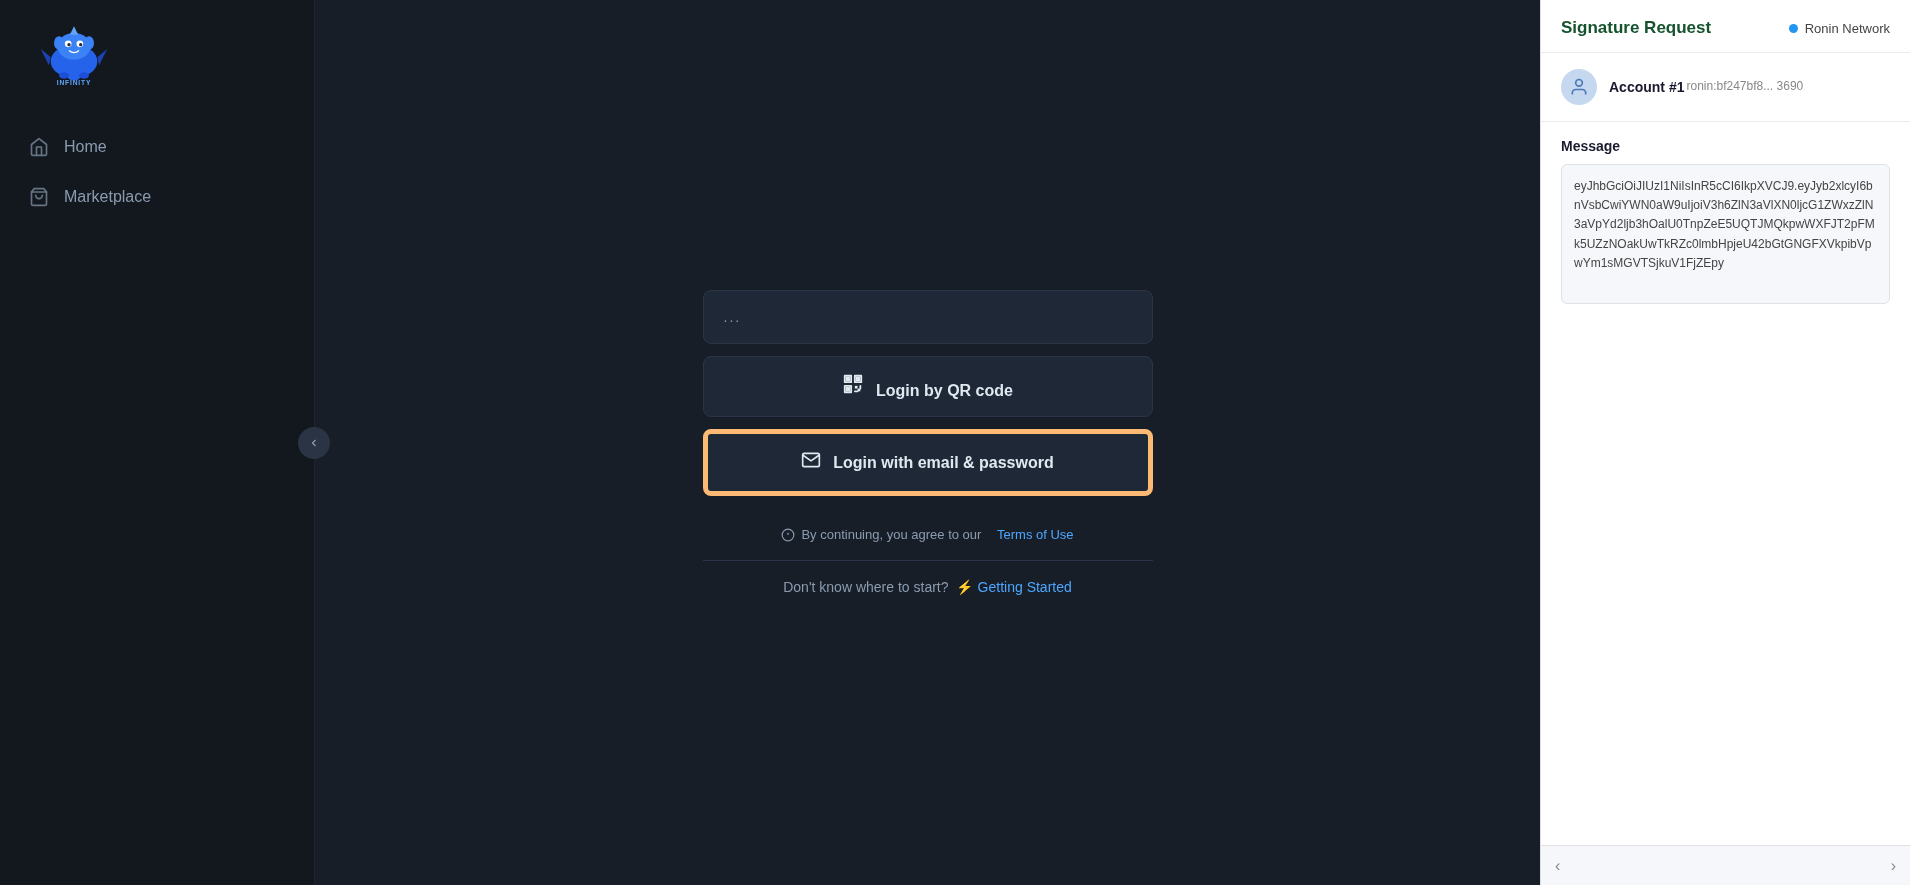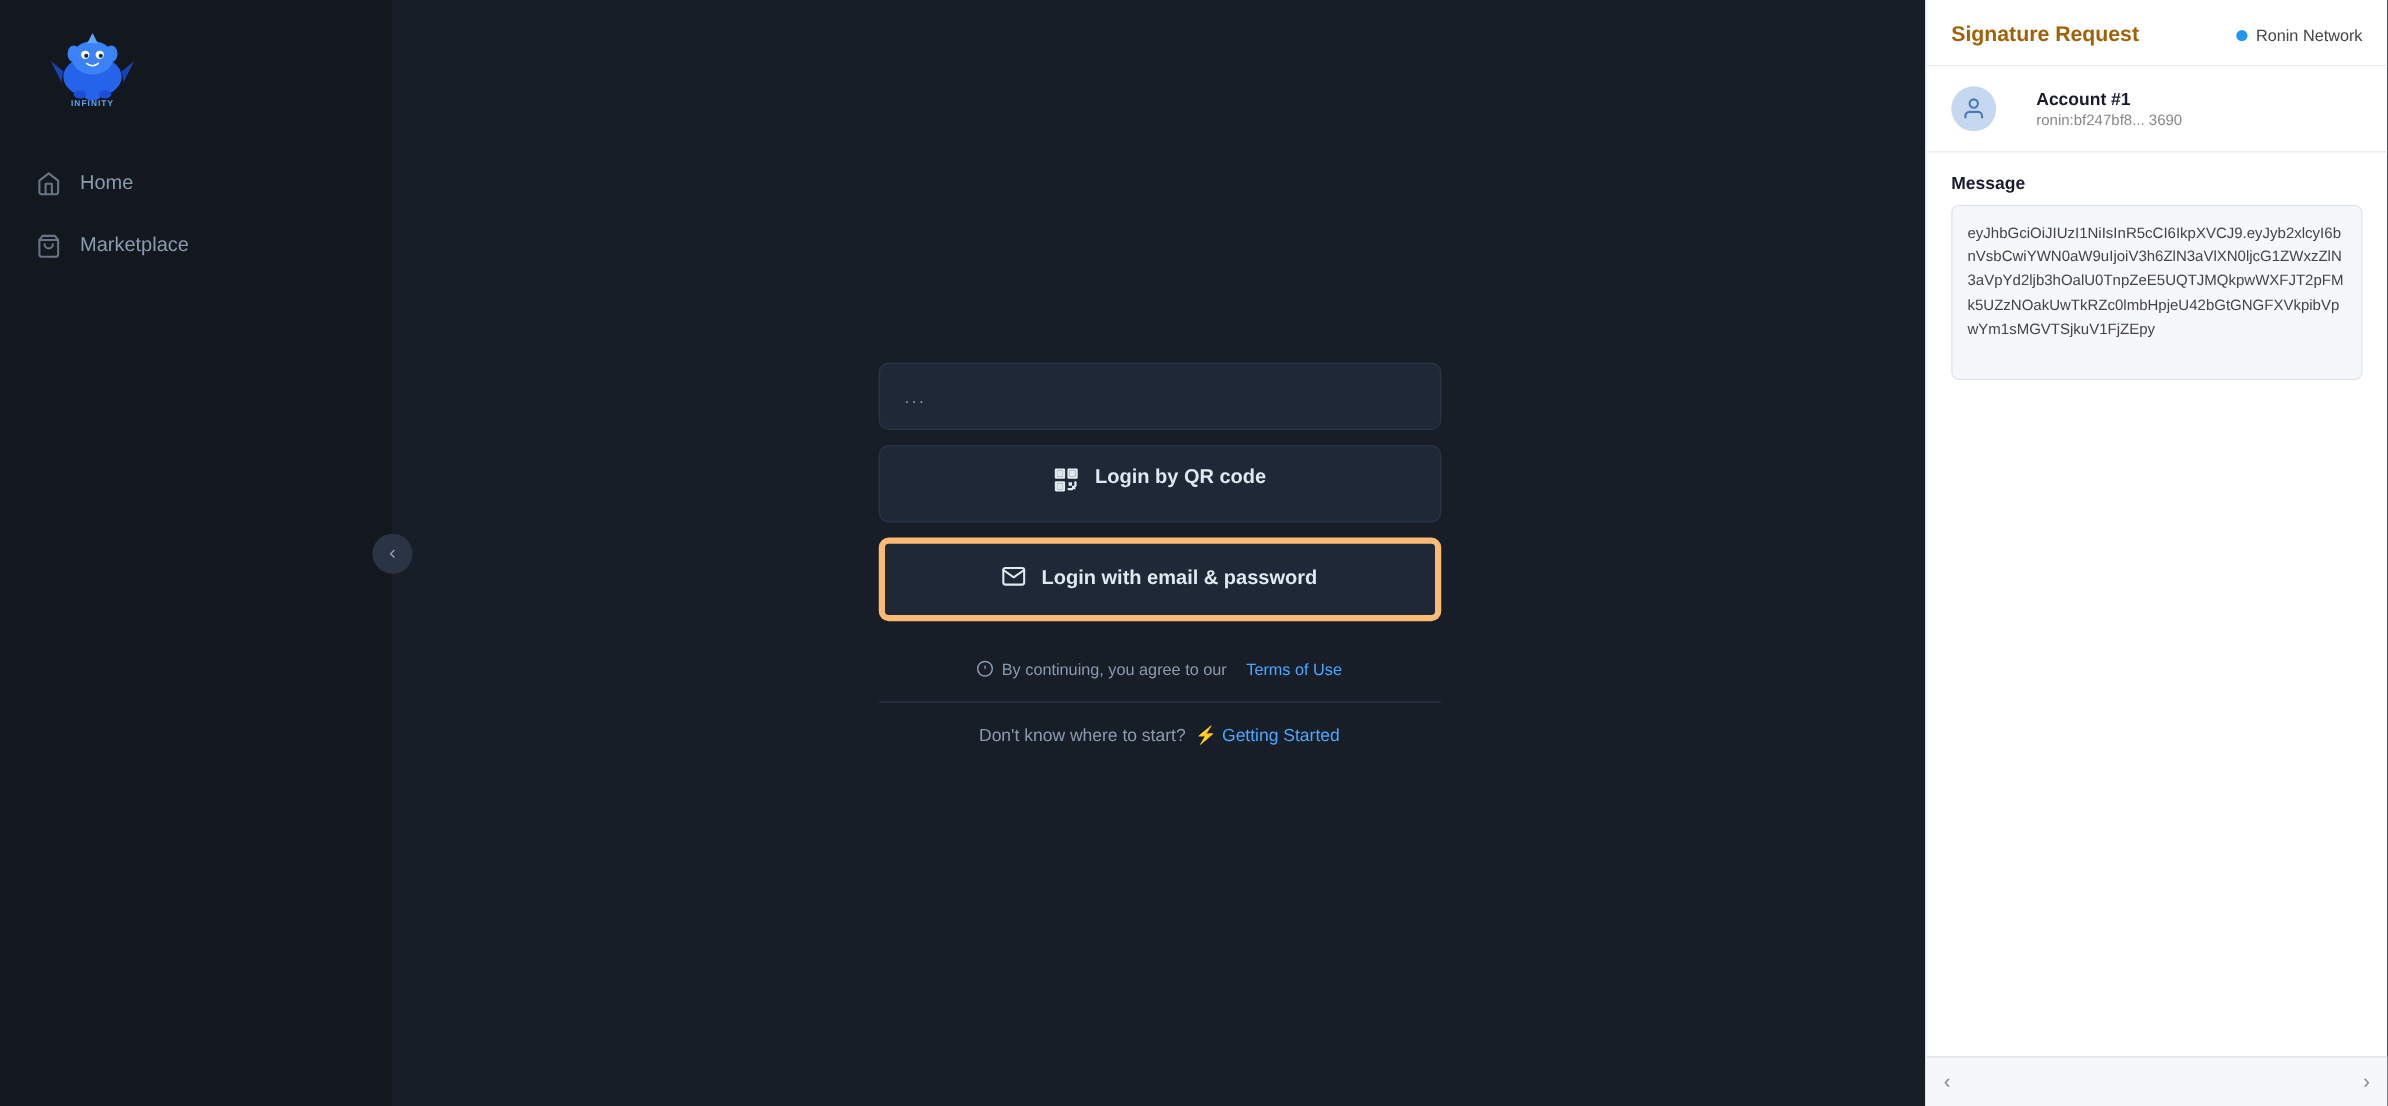--- a/index.html
+++ b/index.html
@@ -122,21 +122,21 @@
       width: 100%;
       padding: 16px 20px;
       background: #1e2837;
       border: 1px solid #2a3648;
       border-radius: 8px;
       color: #e0e8f0;
       font-size: 16px;
       font-weight: 600;
       cursor: pointer;
       display: flex;
-      align-items: flex-start;
+      align-items: flex-end;
       justify-content: center;
       gap: 12px;
       transition: background 0.15s;
     }
 
     .btn-email {
       width: 100%;
       padding: 16px 20px;
       background: #1e2837;
       border: 5px solid #fdba74;
@@ -202,21 +202,21 @@
       display: flex;
       align-items: center;
       justify-content: space-between;
       padding: 18px 20px 14px 20px;
       border-bottom: 1px solid #e8ecf0;
     }
 
     .sig-title {
       font-size: 17px;
       font-weight: 700;
-      color: #a16207;
+      color: #14532d;
     }
 
     .network-badge {
       display: flex;
       align-items: center;
       gap: 7px;
       font-size: 13px;
       color: #444;
       font-weight: 500;
     }
@@ -243,23 +243,22 @@
       border-radius: 50%;
       display: flex;
       align-items: center;
       justify-content: center;
       color: #4a7ab5;
       font-size: 18px;
     }
 
     .account-info {
       display: flex;
-      flex-direction: column;
+      flex-direction: row;
       gap: 2px;
-      margin-left: 20px;
     }
 
     .account-name {
       font-size: 14px;
       font-weight: 700;
       color: #1a1a2e;
     }
 
     .account-address {
       font-size: 12px;

